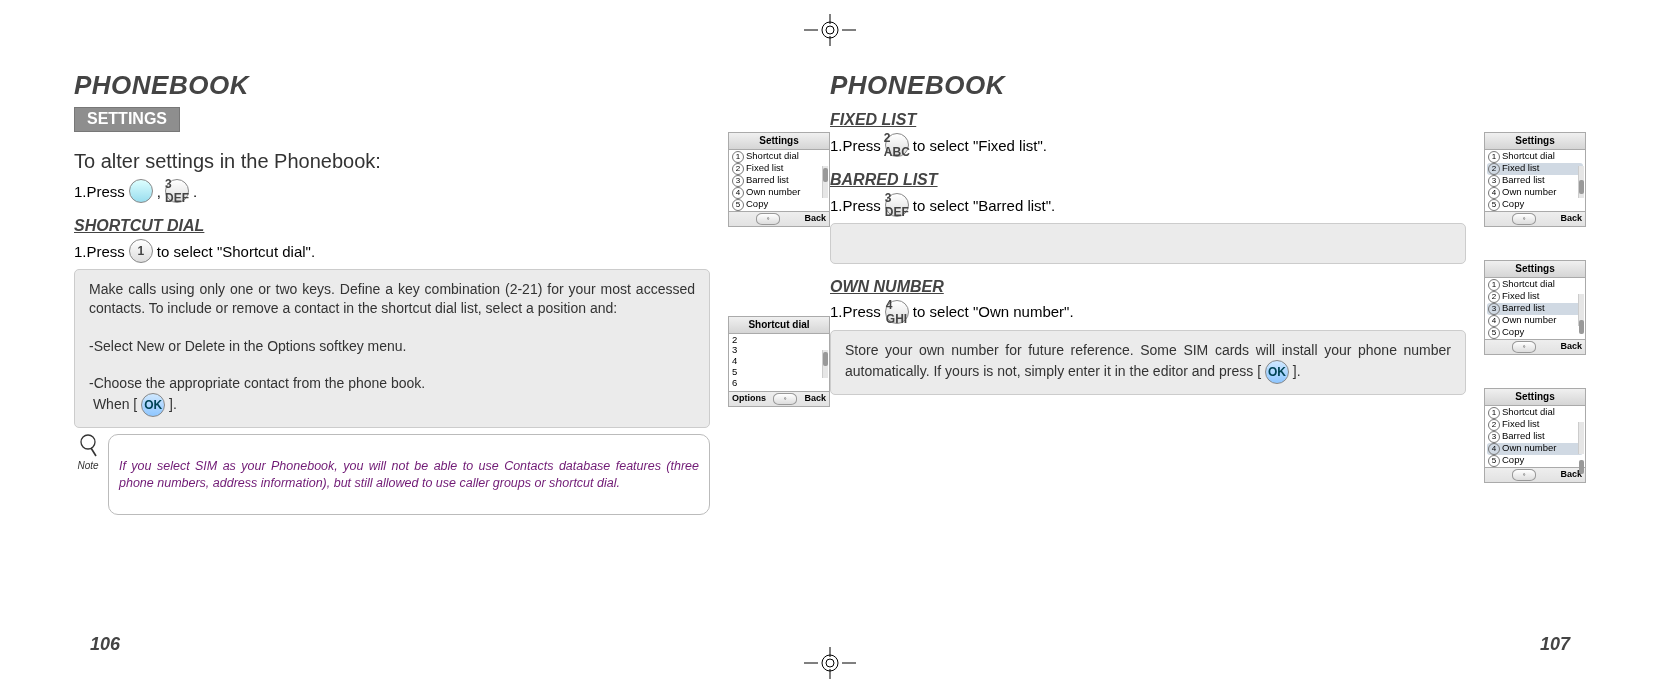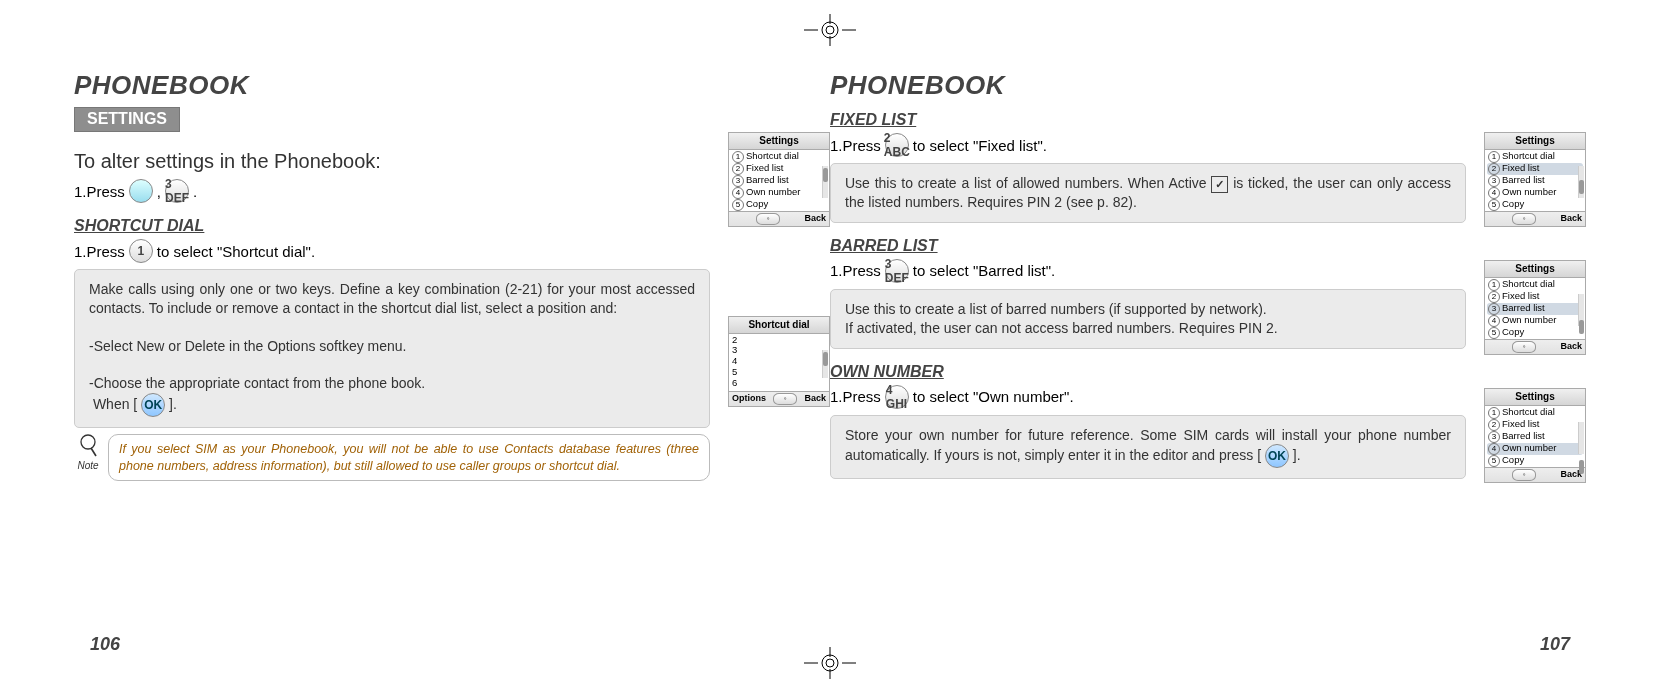--- a/index.html
+++ b/index.html
@@ -15,21 +15,21 @@
   .sub-title{font-style:italic;font-weight:700;text-decoration:underline;font-size:16px;color:#444;margin-top:14px}
   .body-text{font-size:20px;line-height:1.35;color:#333;margin-top:16px}
   .step{font-size:15px;margin-top:4px;display:flex;align-items:center;flex-wrap:wrap;gap:4px}
   .step b{font-weight:400}
   .key-btn{display:inline-flex;align-items:center;justify-content:center;width:22px;height:22px;border-radius:50%;border:1px solid #888;background:linear-gradient(#fff,#ddd);font-size:12px;font-weight:700;color:#444}
   .key-ok{background:linear-gradient(#cfe8ff,#8ec6ff);color:#045}
   .key-globe{background:linear-gradient(#dff,#9de);}
   .info-box{border:1px solid #ccc;border-radius:5px;background:#ebebeb;padding:10px 14px;font-size:14px;line-height:1.35;color:#333;margin-top:6px;text-align:justify}
   .note-row{display:flex;align-items:flex-start;gap:6px;margin-top:6px}
   .note-icon{width:28px;text-align:center;font-size:10px;color:#333}
-  .note-bubble{flex:1;border:1px solid #bbb;border-radius:10px;padding:6px 10px;font-style:italic;font-size:12.5px;line-height:1.3;color:#a16207;text-align:justify}
+  .note-bubble{flex:1;border:1px solid #bbb;border-radius:10px;padding:23px 10px;font-style:italic;font-size:12.5px;line-height:1.3;color:#701a75;text-align:justify}
   .checkbox-icon{display:inline-flex;width:15px;height:15px;border:1.5px solid #444;align-items:center;justify-content:center;font-size:11px;font-weight:700;vertical-align:middle}
   .page-num{position:absolute;font-style:italic;font-weight:900;font-size:18px;color:#444}
   .page-num.left{left:16px;bottom:-30px}
   .page-num.right{right:16px;bottom:-30px}
 
   
   .psh{position:absolute;width:100px;border:1px solid #aaa;background:#fff;font-size:9.5px;line-height:1.15;box-shadow:0 0 0 1px #ddd inset}
   .psh .psh-title{background:linear-gradient(#f0f0f0,#d5d5d5);border-bottom:1px solid #aaa;text-align:center;font-weight:700;padding:2px 0;font-size:10px}
   .psh .psh-body{padding:1px 2px 0;min-height:56px;background:#fff}
   .psh .psh-row{display:flex;align-items:center;gap:2px;padding:0 1px}
@@ -170,36 +170,30 @@
       <div style="position:relative;padding-right:120px">
         <div class="page-title">PHONEBOOK</div>
 
         <div class="sub-title" style="margin-top:10px">FIXED LIST</div>
         <div class="step">
           <b>1.Press</b>
           <span class="key-btn">2
 ABC</span>
           <b>to select "Fixed list".</b>
         </div>
-        <div class="info-box">
-          <span>Use this to create a list of allowed numbers. When Active </span>
-          <span class="checkbox-icon">✓</span>
-          <span> is ticked, the user can only access the listed numbers. Requires PIN 2 (see p. 82).</span>
-        </div>
 
         <div class="sub-title">BARRED LIST</div>
         <div class="step">
           <b>1.Press</b>
           <span class="key-btn">3
 DEF</span>
           <b>to select "Barred list".</b>
         </div>
         <div class="info-box">
-          <span>Use this to create a list of barred numbers (if supported by network).</span><br>
-          <span>If activated, the user can not access barred numbers. Requires PIN 2.</span>
+          <br>
         </div>
 
         <div class="sub-title">OWN NUMBER</div>
         <div class="step">
           <b>1.Press</b>
           <span class="key-btn">4
 GHI</span>
           <b>to select "Own number".</b>
         </div>
         <div class="info-box">

